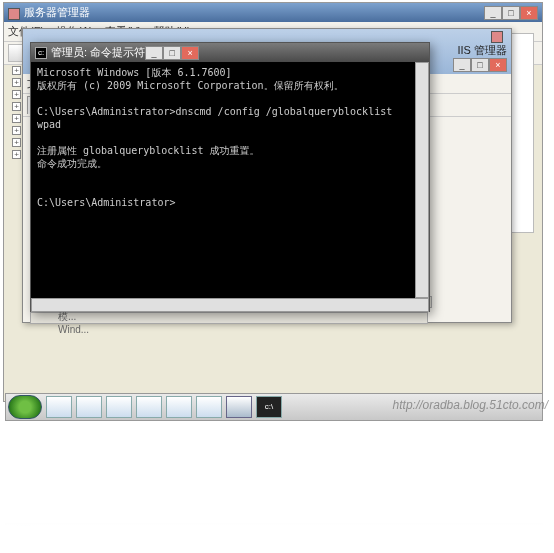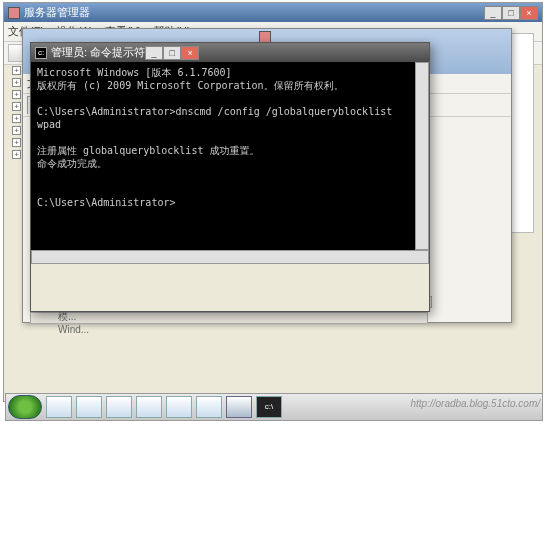--- a/index.html
+++ b/index.html
@@ -1,20 +1,20 @@
 <!DOCTYPE html>
 <html><head>
 <meta charset="utf-8">
 <style>
 * { margin: 0; padding: 0; box-sizing: border-box; font-family: "Microsoft YaHei", Arial, sans-serif; }
 body { width: 554px; height: 553px; background: #fff; overflow: hidden; position: relative; }
 
 
 .win-back { position: absolute; left: 3px; top: 2px; width: 540px; height: 400px; border: 1px solid #999; background: #ece9d8; }
-.titlebar { background: linear-gradient(#7da2ce, #4a6e9e); color: #fff; font-size: 11px; padding: 2px 4px; display: flex; align-items: center; }
+.titlebar { background: linear-gradient(#7da2ce, #4a6e9e); color: #fff; font-size: 11px; padding: 2px 4px; display: flex; align-items: flex-end; }
 .titlebar .t-icon { width: 12px; height: 12px; background: #d88; margin-right: 4px; border: 1px solid #555; }
 .titlebar .spacer { flex: 1; }
 .winbtns { display: flex; gap: 0; }
 .winbtn { width: 18px; height: 14px; background: #e4e4e4; border: 1px solid #888; font-size: 9px; line-height: 12px; text-align: center; color: #333; cursor: pointer; }
 .winbtn.x { background: #e26a5c; color: #fff; }
 
 .toolbar-back { background: #f4f2ec; padding: 2px 4px; font-size: 11px; display: flex; gap: 12px; border-bottom: 1px solid #ccc; }
 .toolbar-back span { color: #333; }
 .iconrow { background: #f4f2ec; padding: 2px 4px; border-bottom: 1px solid #ccc; display: flex; gap: 2px; }
 .tbicon { width: 18px; height: 18px; border: 1px solid #bbb; background: linear-gradient(#fff,#ddd); }
@@ -23,21 +23,21 @@
 .win-mid { position: absolute; left: 22px; top: 28px; width: 490px; height: 295px; border: 1px solid #888; background: #f4f2ec; box-shadow: 2px 2px 6px rgba(0,0,0,.3); }
 .win-mid .titlebar { background: linear-gradient(#bcd0e8, #9ab6d8); color: #222; flex-direction: column; }
 .menubar { background: #f4f2ec; padding: 2px 4px; font-size: 11px; display: flex; gap: 4px; border-bottom: 1px solid #ccc; }
 .menubar .tab { padding: 1px 6px; }
 .menubar .tab.active { background: #e6e6e6; border: 1px solid #999; border-bottom: none; }
 
 
 .win-cmd { position: absolute; left: 30px; top: 42px; width: 400px; height: 270px; border: 1px solid #555; background: #ece9d8; box-shadow: 3px 3px 10px rgba(0,0,0,.4); }
 .cmd-title { background: linear-gradient(#7a7a7a,#4a4a4a); color: #fff; font-size: 11px; padding: 2px 4px; display: flex; align-items: center; }
 .cmd-title .cmdicon { width: 12px; height: 12px; background: #000; border: 1px solid #aaa; margin-right: 4px; font-size: 8px; color: #fff; text-align: center; line-height: 10px; }
-.cmd-body { background: #000; color: #ccc; font-family: "Consolas","SimSun",monospace; font-size: 10px; padding: 4px 6px; height: 188px; overflow: hidden; white-space: pre-wrap; line-height: 13px; }
+.cmd-body { background: #000; color: #ccc; font-family: "Consolas","SimSun",monospace; font-size: 10px; padding: 4px 6px; height: 236px; overflow: hidden; white-space: pre-wrap; line-height: 13px; }
 .cmd-scroll { display: flex; }
 .cmd-scroll .sb { width: 14px; background: #e0e0e0; border: 1px solid #999; }
 .hscroll { height: 14px; background: #e0e0e0; border: 1px solid #999; }
 
 
 .rightpanel { position: absolute; right: 8px; top: 30px; width: 92px; height: 200px; background: #fff; border: 1px solid #bbb; font-size: 10px; padding: 2px; }
 .rightpanel .line { color: #444; white-space: nowrap; overflow: hidden; }
 .rightpanel .lk { color: #2a5db0; }
 
 
@@ -48,21 +48,21 @@
 .bottom-scroll { position: absolute; left: 30px; top: 312px; width: 398px; height: 12px; background: #e4e2da; border: 1px solid #aaa; }
 .bottom-scroll2 { position: absolute; left: 226px; top: 296px; width: 206px; height: 12px; background: #e4e2da; border: 1px solid #aaa; }
 .small-labels { position: absolute; left: 58px; top: 310px; font-size: 10px; color: #666; }
 
 
 .taskbar { position: absolute; left: 5px; top: 393px; width: 538px; height: 28px; background: linear-gradient(#eaeaea,#c8c8c8); border: 1px solid #999; display: flex; align-items: center; }
 .startbtn { width: 34px; height: 24px; margin: 2px; border-radius: 12px; background: radial-gradient(circle,#6fbf44 30%,#2a7a1a 80%); border: 1px solid #356; }
 .taskitem { width: 26px; height: 22px; margin: 0 2px; background: linear-gradient(#fff,#cde); border: 1px solid #8aa; }
 .taskitem.active { border: 1px solid #668; background: linear-gradient(#fff,#abc); }
 .taskitem.cmd { background: #222; color: #fff; font-size: 8px; text-align: center; line-height: 20px; }
-.watermark { position: absolute; right: 14px; top: 398px; font-size: 10px; color: rgba(80,80,80,.55); font-style: italic; }
+.watermark { position: absolute; right: 6px; top: 398px; font-size: 12px; color: rgba(80,80,80,.55); font-style: italic; }
 
 
 .reflection { position: absolute; left: 5px; top: 421px; width: 538px; height: 130px; transform: scaleY(-1); opacity: .25; overflow: hidden; }
 .reflection .taskbar { position: absolute; top: 0; left: 0; }
 .fade { position: absolute; left: 0; top: 421px; width: 554px; height: 132px; background: linear-gradient(rgba(255,255,255,0), #fff 80%); }
 
 </style>
 </head>
 <body>
 

